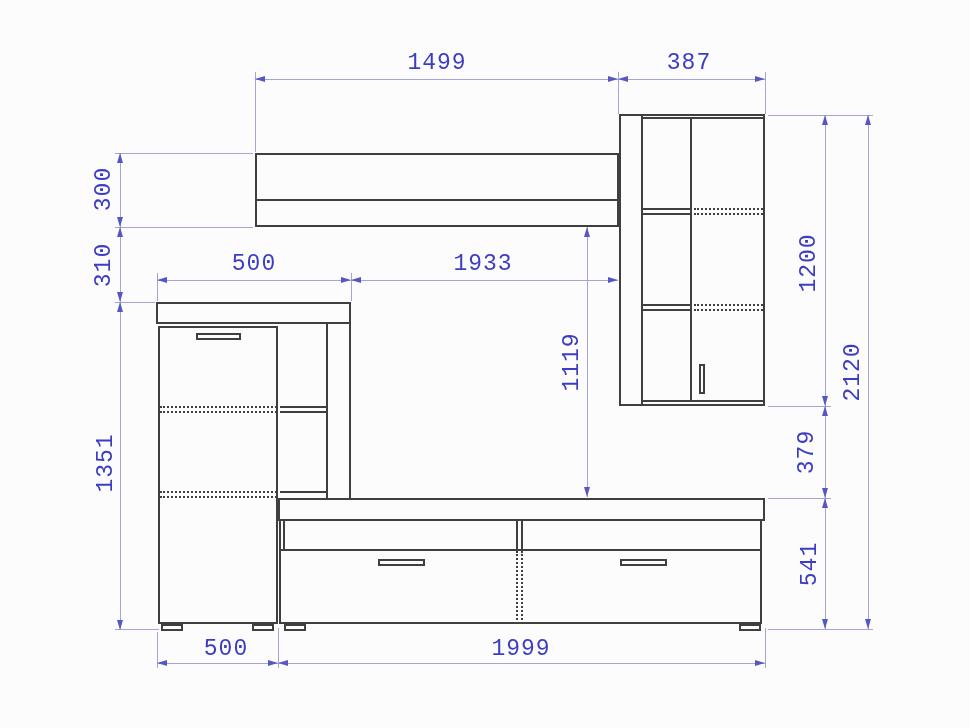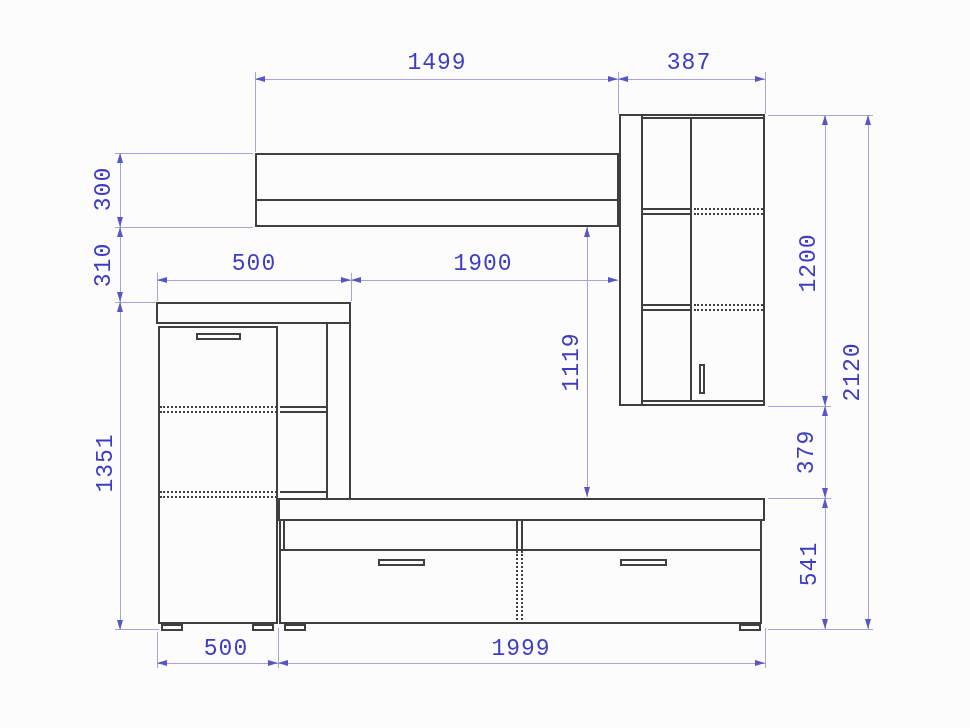--- a/index.html
+++ b/index.html
@@ -144,21 +144,21 @@
     <div class="au" style="left:822px;top:498px;"></div>
     <div class="ad" style="left:822px;top:619px;"></div>
     <div class="au" style="left:865px;top:115px;"></div>
     <div class="ad" style="left:865px;top:619px;"></div>
   </div>
 
   <div class="g">
     <span class="dl" style="left:437px;top:64px;">1499</span>
     <span class="dl" style="left:689px;top:64px;">387</span>
     <span class="dl" style="left:254px;top:265px;">500</span>
-    <span class="dl" style="left:483px;top:265px;">1900</span>
+    <span class="dl" style="left:483px;top:265px;">1933</span>
     <span class="dl" style="left:226px;top:650px;">500</span>
     <span class="dl" style="left:521px;top:650px;">1999</span>
     <span class="dl v" style="left:104px;top:189px;">300</span>
     <span class="dl v" style="left:104px;top:265px;">310</span>
     <span class="dl v" style="left:106px;top:463px;">1351</span>
     <span class="dl v" style="left:572px;top:362px;">1119</span>
     <span class="dl v" style="left:809px;top:263px;">1200</span>
     <span class="dl v" style="left:807px;top:452px;">379</span>
     <span class="dl v" style="left:810px;top:564px;">541</span>
     <span class="dl v" style="left:853px;top:372px;">2120</span>

